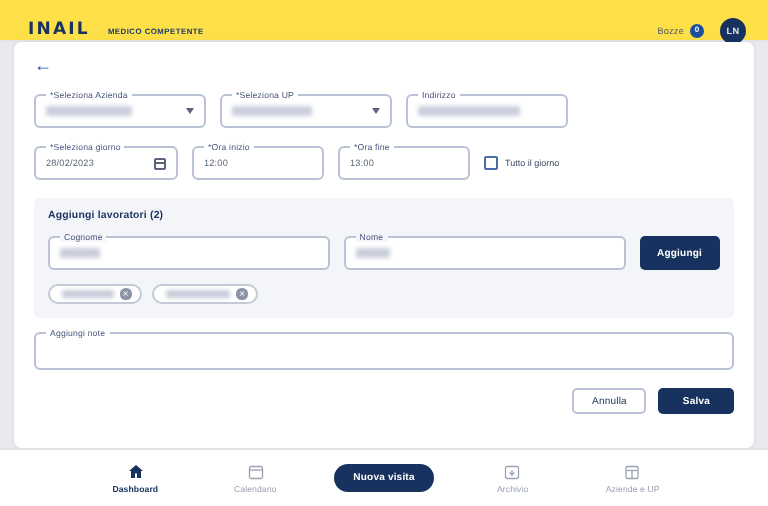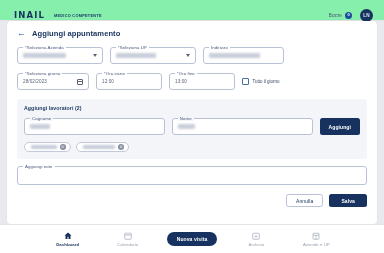--- a/index.html
+++ b/index.html
@@ -11,21 +11,21 @@
   }
   .app {
     position: relative;
     width: 384px; height: 253px;
     background: #e9eaee;
   }
 
   
   .header {
     height: 21px;
-    background: #86efac;
+    background: #fde047;
     display: flex;
     align-items: center;
     padding: 10px 11px 0 14px;
     border-bottom: 1px solid #e2e4e9;
   }
   .logo {
     font-family: "DejaVu Sans", sans-serif;
     font-size: 8.5px;
     font-weight: bold;
     letter-spacing: 1.1px;
@@ -290,21 +290,20 @@
       <span class="bozze-badge">0</span>
     </div>
     <div class="avatar">LN</div>
   </div>
 
   <div class="page">
     <div class="card">
 
       <div class="title-row">
         <span class="back-arrow">←</span>
-        <span class="page-title">Aggiungi appuntamento</span>
       </div>
 
       <div class="row">
         <div class="field f-azienda redacted">
           <span class="field-label">*Seleziona Azienda</span>
           <span class="field-value">██████ ██ ████</span>
           <span class="caret"></span>
         </div>
         <div class="field f-up redacted">
           <span class="field-label">*Seleziona UP</span>

